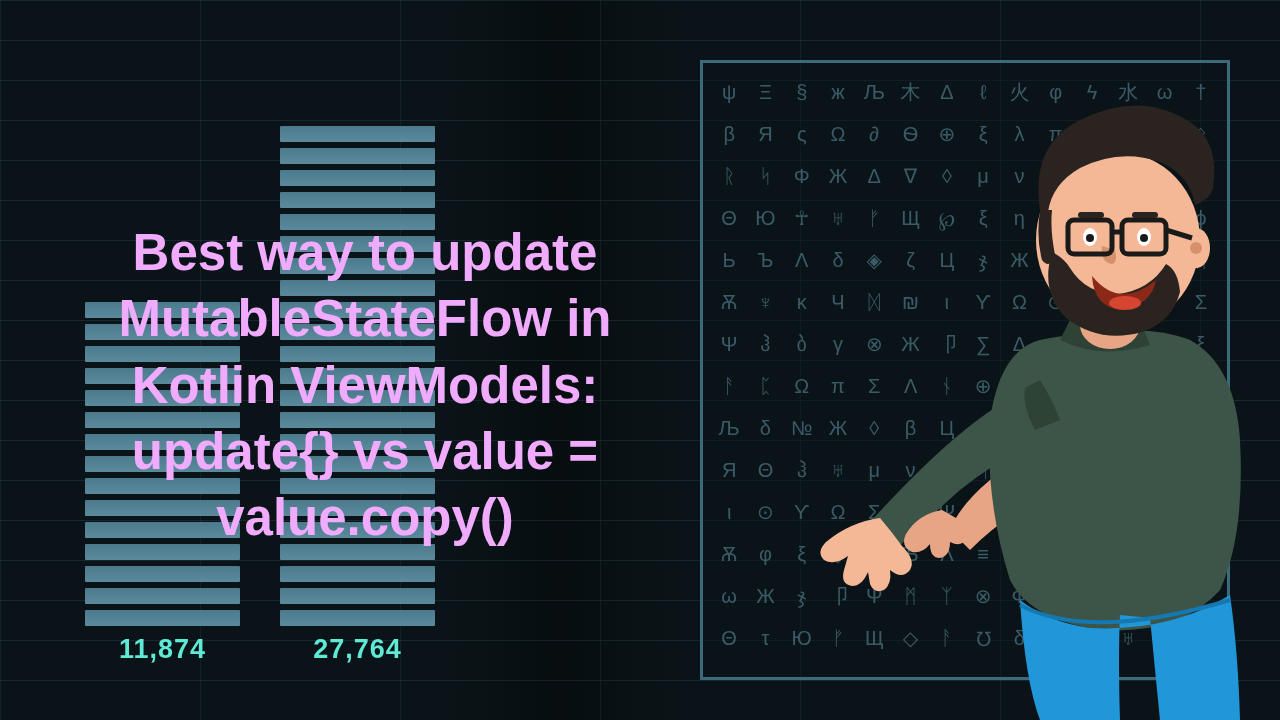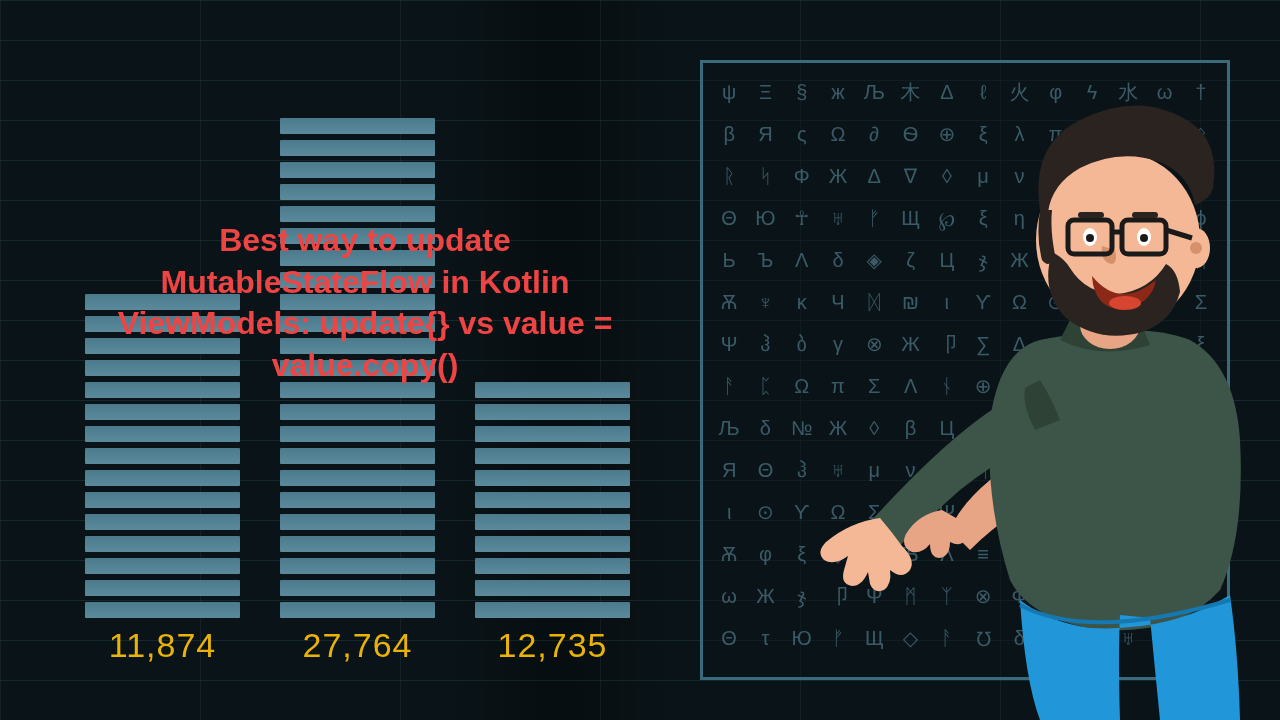--- a/index.html
+++ b/index.html
@@ -39,32 +39,32 @@
       display: flex;
       flex-direction: column-reverse;
       gap: 6px;
     }
     .seg {
       height: 16px;
       background: linear-gradient(to bottom, #4a7a8c, #5a8a9c);
       border-radius: 1px;
     }
     .bar-label {
-      color: #eab308;
-      font-size: 34px;
-      font-weight: normal;
+      color: #5eead4;
+      font-size: 27px;
+      font-weight: bold;
       letter-spacing: 1px;
     }
     .title {
       position: absolute;
       left: 90px;
       top: 220px;
       width: 550px;
-      color: #ef4444;
-      font-size: 32px;
+      color: #f0abfc;
+      font-size: 51px;
       font-weight: bold;
       text-align: center;
       line-height: 1.3;
       z-index: 20;
     }
     .panel {
       position: absolute;
       right: 50px;
       top: 60px;
       width: 530px;
@@ -153,36 +153,20 @@
         <div class="seg"></div>
         <div class="seg"></div>
         <div class="seg"></div>
         <div class="seg"></div>
         <div class="seg"></div>
         <div class="seg"></div>
         <div class="seg"></div>
         <div class="seg"></div>
       </div>
       <div class="bar-label">27,764</div>
-    </div>
-    <div class="bar-group">
-      <div class="bar">
-        <div class="seg"></div>
-        <div class="seg"></div>
-        <div class="seg"></div>
-        <div class="seg"></div>
-        <div class="seg"></div>
-        <div class="seg"></div>
-        <div class="seg"></div>
-        <div class="seg"></div>
-        <div class="seg"></div>
-        <div class="seg"></div>
-        <div class="seg"></div>
-      </div>
-      <div class="bar-label">12,735</div>
     </div>
   </div>
 
 <div class="panel">
   <div class="glyphs" id="glyphs">
       <span>ψ</span>
       <span>Ξ</span>
       <span>§</span>
       <span>ж</span>
       <span>Љ</span>

